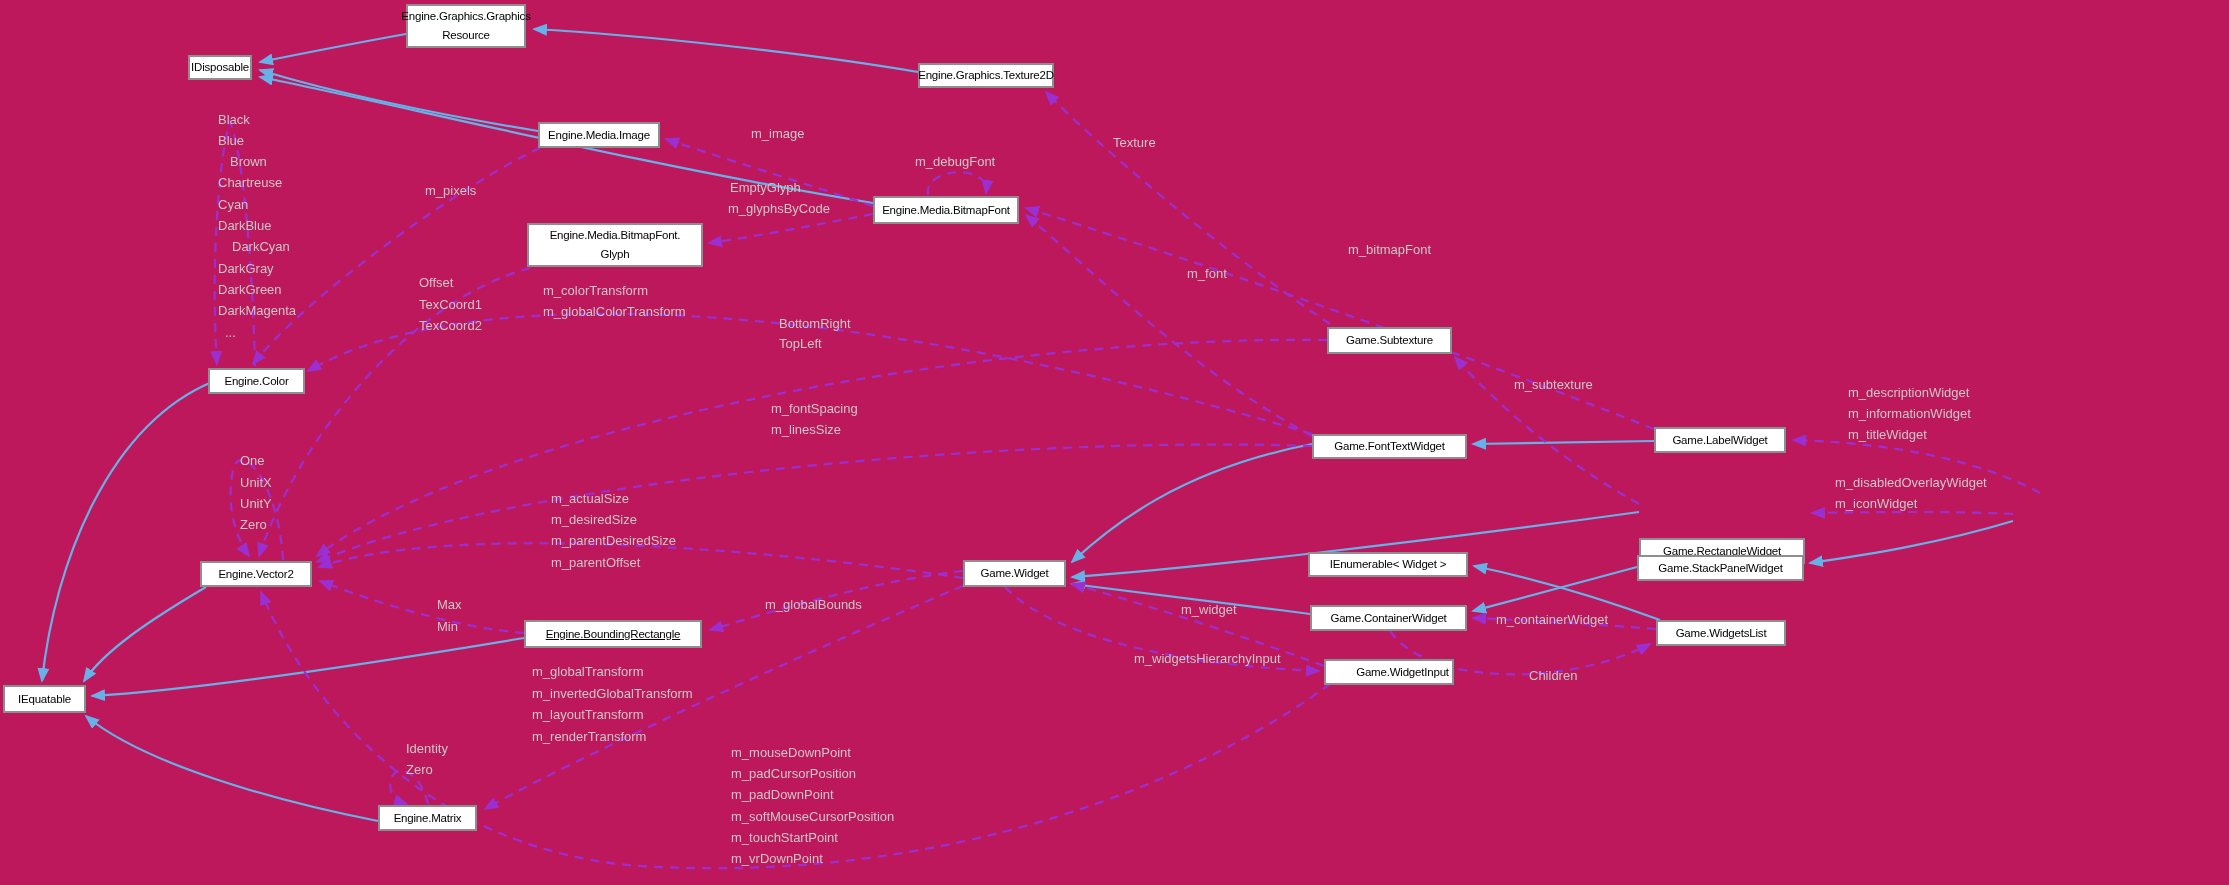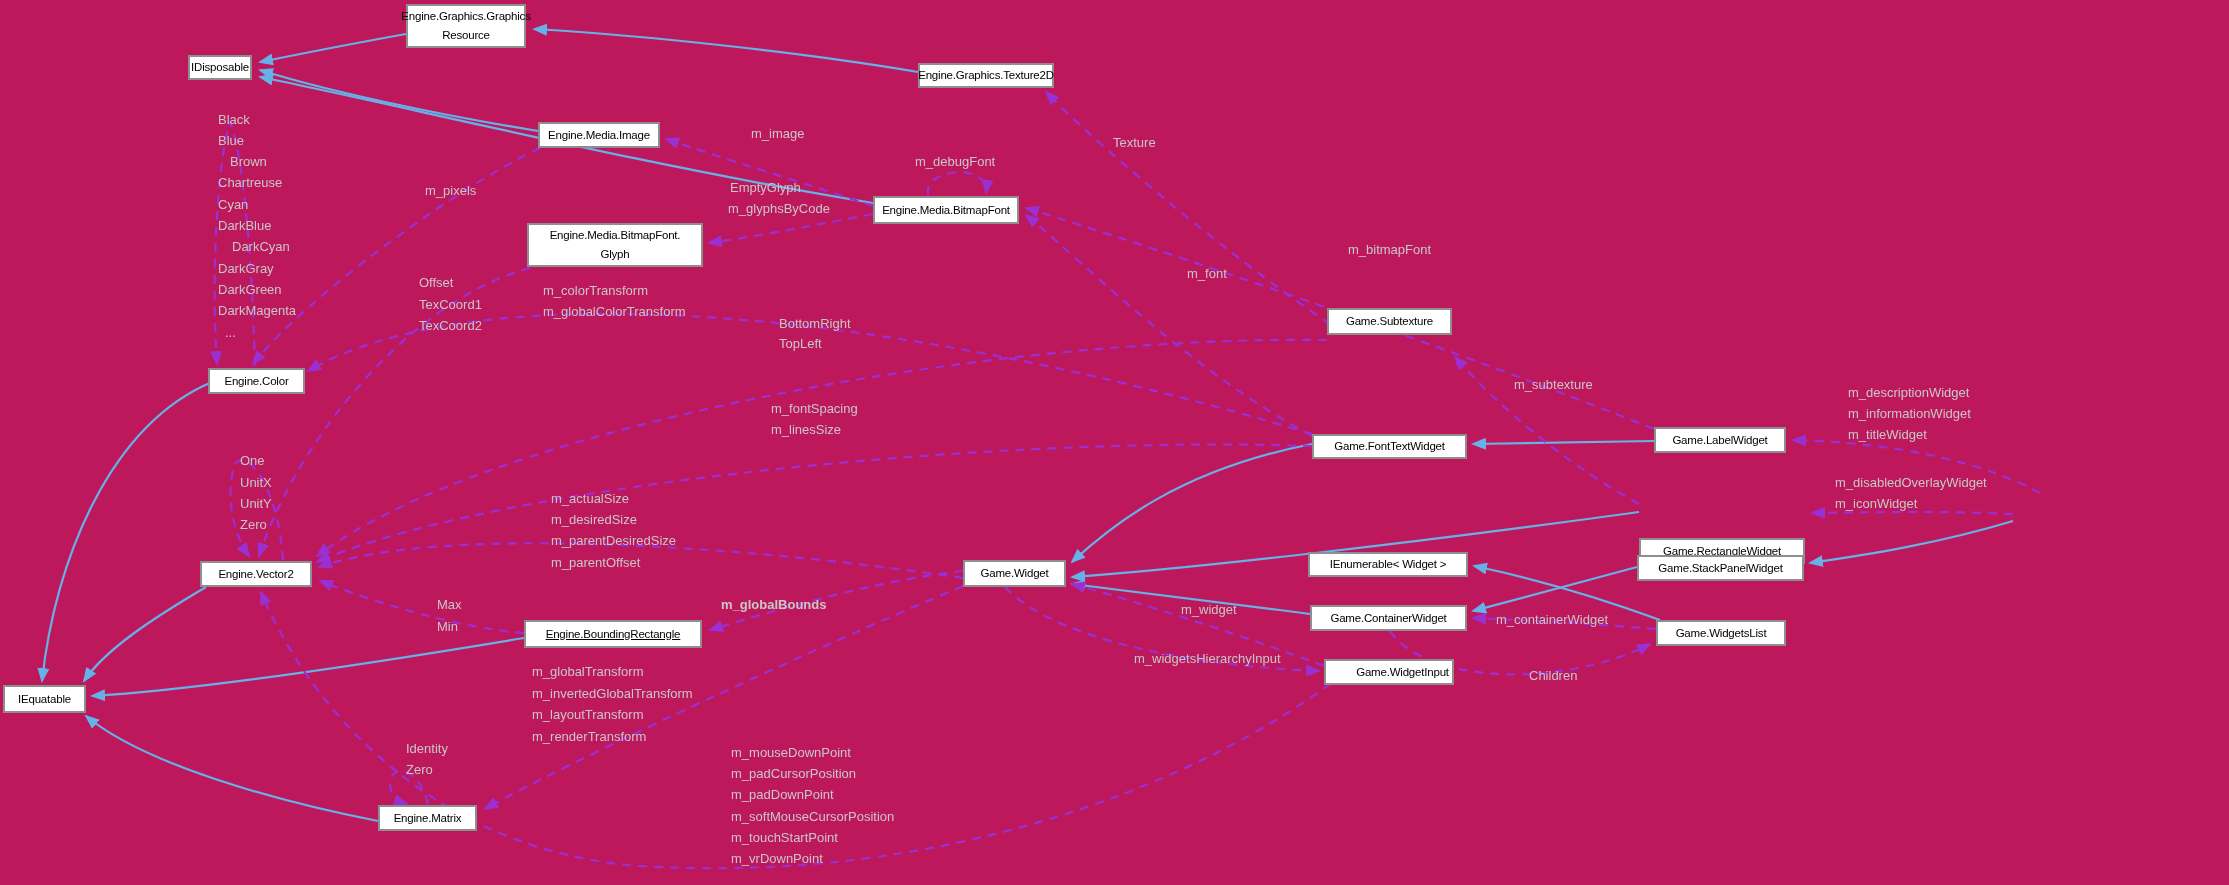--- a/index.html
+++ b/index.html
@@ -78,21 +78,21 @@
 
   <div class="node" style="left:406px;top:4px;width:120px;height:44px;">Engine.Graphics.Graphics
 Resource</div>
   <div class="node" style="left:188px;top:55px;width:64px;height:25px;">IDisposable</div>
   <div class="node" style="left:918px;top:63px;width:136px;height:25px;">Engine.Graphics.Texture2D</div>
   <div class="node" style="left:538px;top:122px;width:122px;height:26px;">Engine.Media.Image</div>
   <div class="node" style="left:873px;top:196px;width:146px;height:28px;">Engine.Media.BitmapFont</div>
   <div class="node" style="left:527px;top:223px;width:176px;height:44px;">Engine.Media.BitmapFont.
 Glyph</div>
   <div class="node" style="left:208px;top:368px;width:97px;height:26px;">Engine.Color</div>
-  <div class="node" style="left:1327px;top:308px;width:125px;height:27px;">Game.Subtexture</div>
+  <div class="node" style="left:1327px;top:327px;width:125px;height:27px;">Game.Subtexture</div>
   <div class="node" style="left:1312px;top:434px;width:155px;height:25px;">Game.FontTextWidget</div>
   <div class="node" style="left:1654px;top:427px;width:132px;height:26px;">Game.LabelWidget</div>
   <div class="node" style="left:1639px;top:501px;width:166px;height:26px;margin-top:37px;">Game.RectangleWidget</div>
   <div class="node" style="left:200px;top:561px;width:112px;height:26px;">Engine.Vector2</div>
   <div class="node" style="left:963px;top:560px;width:103px;height:27px;">Game.Widget</div>
   <div class="node" style="left:1308px;top:552px;width:160px;height:25px;">IEnumerable&lt; Widget &gt;</div>
   <div class="node" style="left:1310px;top:605px;width:157px;height:26px;">Game.ContainerWidget</div>
   <div class="node" style="left:1637px;top:555px;width:167px;height:26px;">Game.StackPanelWidget</div>
   <div class="node" style="left:1656px;top:620px;width:130px;height:26px;">Game.WidgetsList</div>
   <div class="node" style="left:1324px;top:659px;width:130px;height:26px;padding-left:29px;">Game.WidgetInput</div>
@@ -137,21 +137,21 @@
   <div class="elabel" style="left:240px;top:453px;">One</div>
   <div class="elabel" style="left:240px;top:475px;">UnitX</div>
   <div class="elabel" style="left:240px;top:496px;">UnitY</div>
   <div class="elabel" style="left:240px;top:517px;">Zero</div>
   <div class="elabel" style="left:551px;top:491px;">m_actualSize</div>
   <div class="elabel" style="left:551px;top:512px;">m_desiredSize</div>
   <div class="elabel" style="left:551px;top:533px;">m_parentDesiredSize</div>
   <div class="elabel" style="left:551px;top:555px;">m_parentOffset</div>
   <div class="elabel" style="left:437px;top:597px;">Max</div>
   <div class="elabel" style="left:437px;top:619px;">Min</div>
-  <div class="elabel" style="left:721px;top:597px;font-weight:bold;">m_globalBounds</div>
+  <div class="elabel" style="left:765px;top:597px;">m_globalBounds</div>
   <div class="elabel" style="left:1181px;top:602px;">m_widget</div>
   <div class="elabel" style="left:1496px;top:612px;">m_containerWidget</div>
   <div class="elabel" style="left:1529px;top:668px;">Children</div>
   <div class="elabel" style="left:1134px;top:651px;">m_widgetsHierarchyInput</div>
   <div class="elabel" style="left:532px;top:664px;">m_globalTransform</div>
   <div class="elabel" style="left:532px;top:686px;">m_invertedGlobalTransform</div>
   <div class="elabel" style="left:532px;top:707px;">m_layoutTransform</div>
   <div class="elabel" style="left:532px;top:729px;">m_renderTransform</div>
   <div class="elabel" style="left:406px;top:741px;">Identity</div>
   <div class="elabel" style="left:406px;top:762px;">Zero</div>

